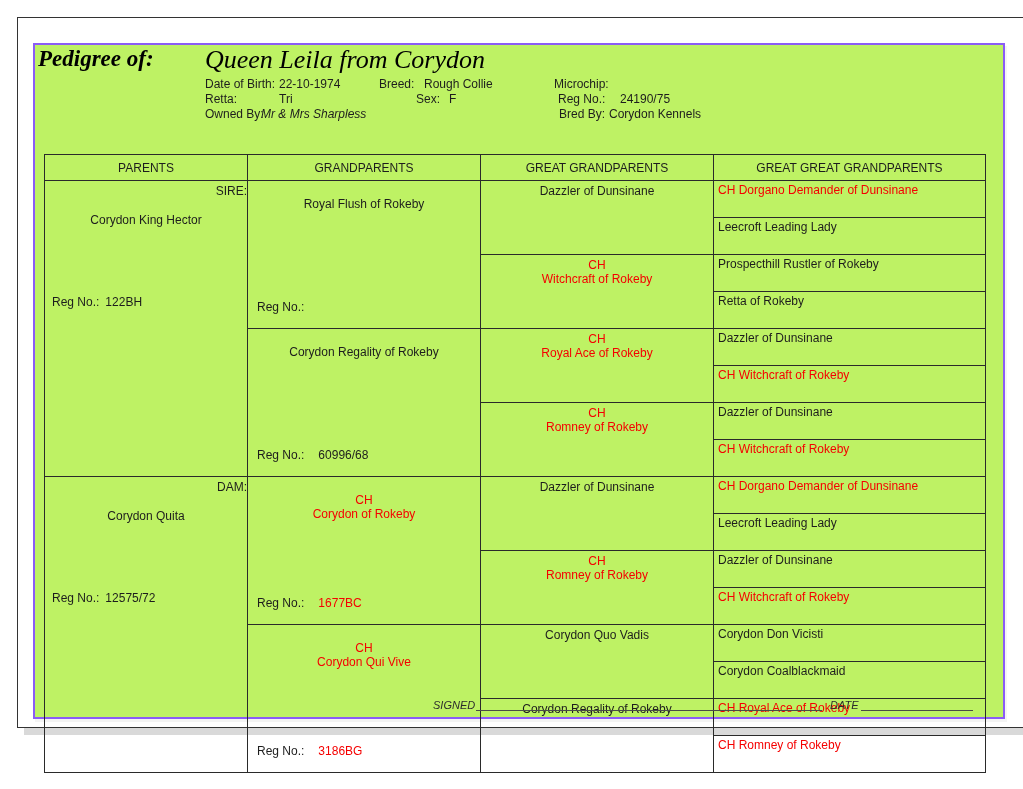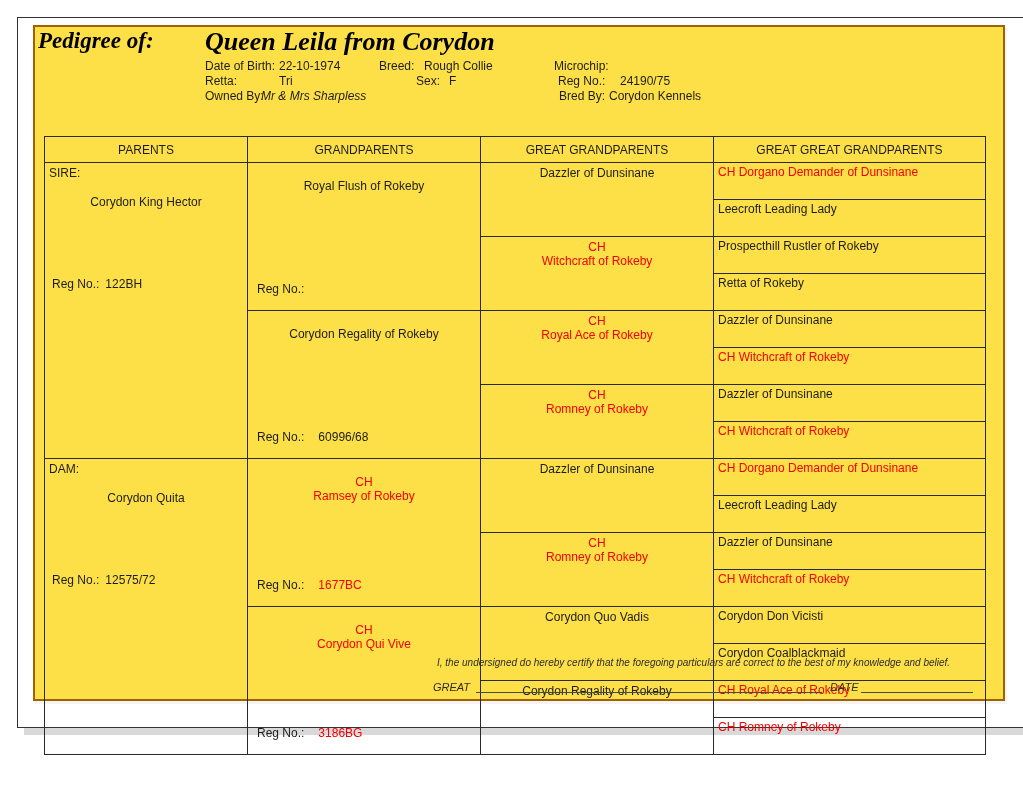--- a/index.html
+++ b/index.html
@@ -1,40 +1,40 @@
 <!DOCTYPE html>
 <html style="--red: #f50000;"><head>
 <meta charset="utf-8">
 <style>
   * { box-sizing: border-box; margin: 0; padding: 0; }
   html, body { width: 1023px; height: 789px; overflow: hidden; background: #ffffff;
     font-family: "Liberation Sans", sans-serif; color: #1d1d1d; }
   .page { position: absolute; left: 17px; top: 17px; width: 1042px; height: 711px;
     background: #ffffff; border: 1.5px solid #333333; box-shadow: 7px 7px 0 #d9d9d9; }
-  .inner { position: absolute; left: 15px; top: 7px; width: 972px; height: 676px;
-    background: #fde047; border: 2px solid #a16207; box-shadow: 2px 3px 0 #f4f4f4; }
+  .inner { position: absolute; left: 15px; top: 25px; width: 972px; height: 676px;
+    background: #bef264; border: 2px solid #8b5cf6; box-shadow: 2px 3px 0 #f4f4f4; }
   .abs { position: absolute; white-space: nowrap; }
   .title-label { font-family: "Liberation Serif", serif; font-style: italic; font-weight: bold;
     font-size: 23px; color: #000; }
-  .dog-name { font-family: "Liberation Serif", serif; font-style: italic; font-weight: bold;
+  .dog-name { font-family: "Liberation Serif", serif; font-style: italic; font-weight: normal;
     font-size: 26px; color: #000; }
   .hdr-txt { font-size: 12px; line-height: 15px; }
   .red { color: var(--red, #f50000); }
 
   table.pedigree { position: absolute; left: 9px; top: 109px; width: 941px;
     border-collapse: collapse; table-layout: fixed; }
   table.pedigree th, table.pedigree td { border: 1.5px solid #2a2a2a; font-size: 12px;
     font-weight: normal; vertical-align: top; overflow: hidden; }
   table.pedigree th { height: 26px; text-align: center; vertical-align: middle;
     font-size: 12px; color: #1d1d1d; }
   td.ggg { height: 37px; text-align: left; padding: 2px 4px; line-height: 14px; }
   td.ggp { text-align: center; padding-top: 3px; line-height: 14px; }
   td.gp  { text-align: center; padding-top: 16px; line-height: 14px; position: relative; }
   td.parent { position: relative; }
-  .p-role { text-align: left; padding: 3px 0 0 4px; }
+  .p-role { text-align: right; padding: 3px 0 0 4px; margin-left: 10px; }
   .p-name { text-align: center; margin-top: 15px; }
   .p-reg { position: absolute; left: 7px; top: 114px; white-space: nowrap; }
   .gp-reg { position: absolute; left: 9px; bottom: 14px; text-align: left; white-space: nowrap; color: #1d1d1d; }
   .reg-gap { display: inline-block; width: 14px; }
   .reg-gap-sm { display: inline-block; width: 6px; }
 
   .cert { font-style: italic; font-size: 10px; color: #2c2c2c; }
   .sig-label { font-style: italic; font-size: 11px; color: #2c2c2c; }
   .sig-line { border-bottom: 1.5px solid #4a4a4a; height: 14px; }
 </style>
@@ -149,21 +149,21 @@
           </tr>
       <tr>
         <td class="parent" rowspan="8">
           <div class="p-role">DAM:</div>
           <div class="p-name">Corydon Quita</div>
           <div class="p-reg"><span>Reg No.:</span><span class="reg-gap-sm"></span><span>12575/72</span></div>
         </td>
         <td class="gp" rowspan="4">
           <div class="red">
                 <div>CH</div>
-                <div>Ramsey of Rokeby</div>
+                <div>Corydon of Rokeby</div>
               </div>
           <div class="gp-reg"><span>Reg No.:</span><span class="reg-gap"></span><span class="red">1677BC</span></div>
         </td>
         <td class="ggp" rowspan="2">
           <div>
                 <div></div>
                 <div>Dazzler of Dunsinane</div>
               </div>
         </td>
         <td class="ggg"><span class="red">CH Dorgano Demander of Dunsinane</span></td>
@@ -210,20 +210,19 @@
               </div>
         </td>
         <td class="ggg"><span class="red">CH Royal Ace of Rokeby</span></td>
       </tr>
       <tr>
             <td class="ggg"><span class="red">CH Romney of Rokeby</span></td>
           </tr>
     </tbody>
       </table>
 
-    <span class="abs cert" style="left:402px; top:630px;">I, the undersigned do hereby certify that the foregoing particulars are correct to the best of my knowledge and belief.</span>
-    <span class="abs sig-label" style="left:398px; top:654px;">GREAT</span>
+    <span class="abs sig-label" style="left:398px; top:654px;">SIGNED</span>
     <div class="abs sig-line" style="left:441px; top:652px; width:346px;"></div>
     <span class="abs sig-label" style="left:795px; top:654px;">DATE</span>
     <div class="abs sig-line" style="left:826px; top:652px; width:112px;"></div>
 
   </div>
 </div>
 
 </body></html>

